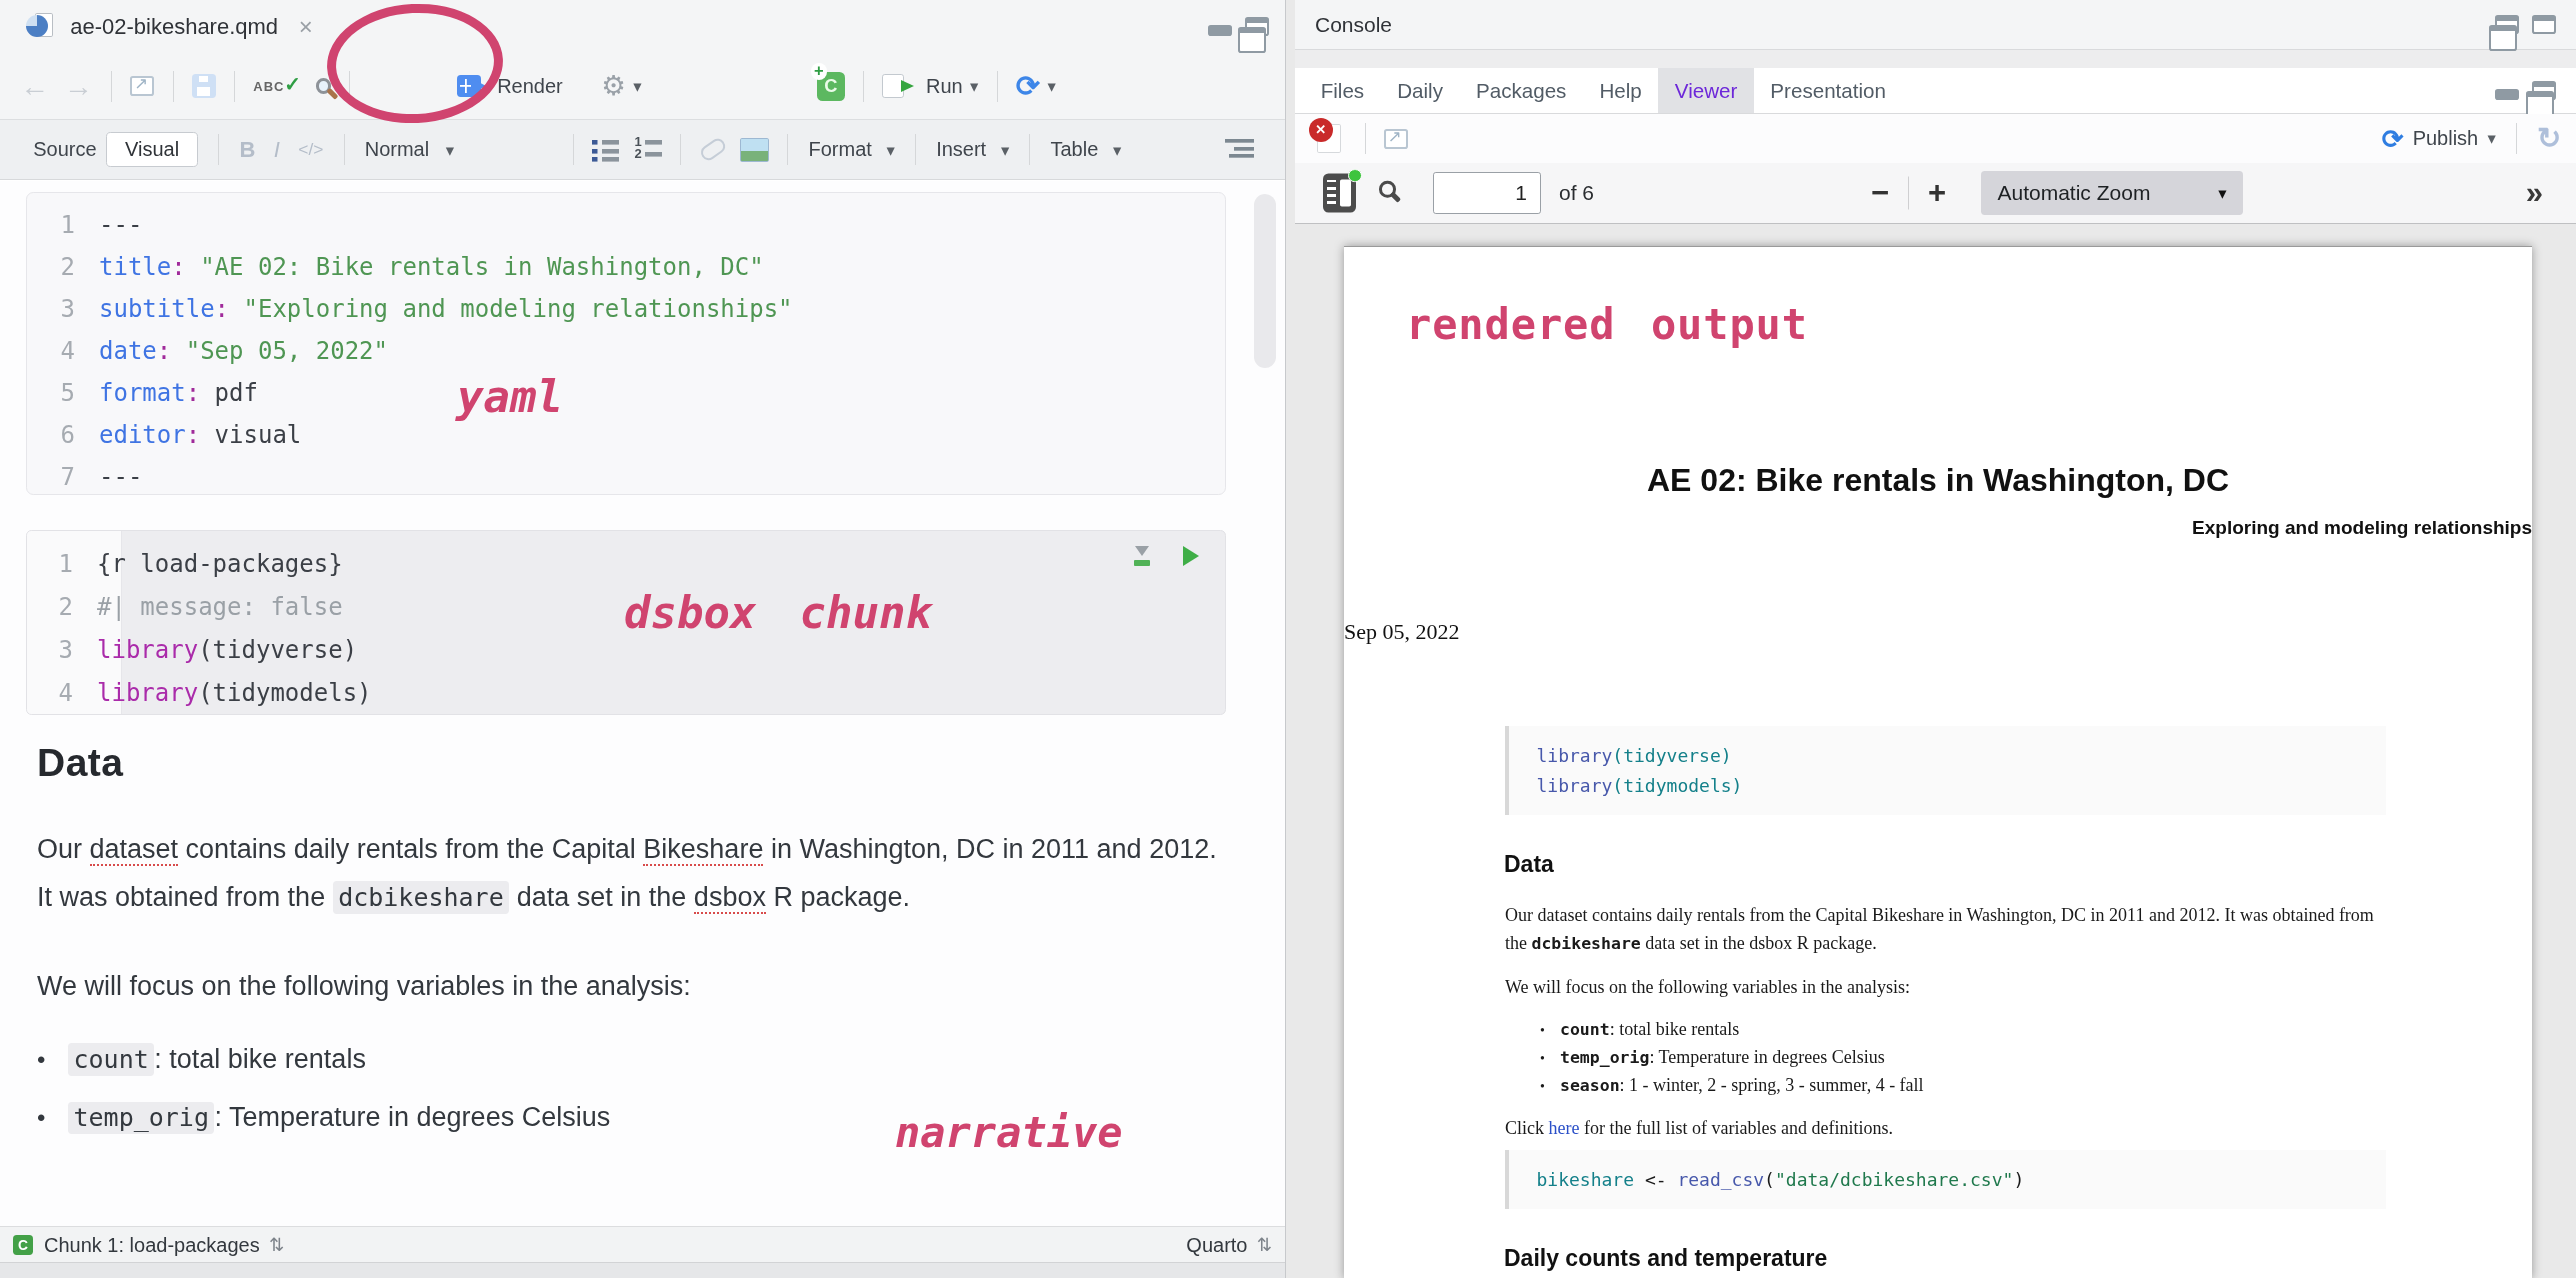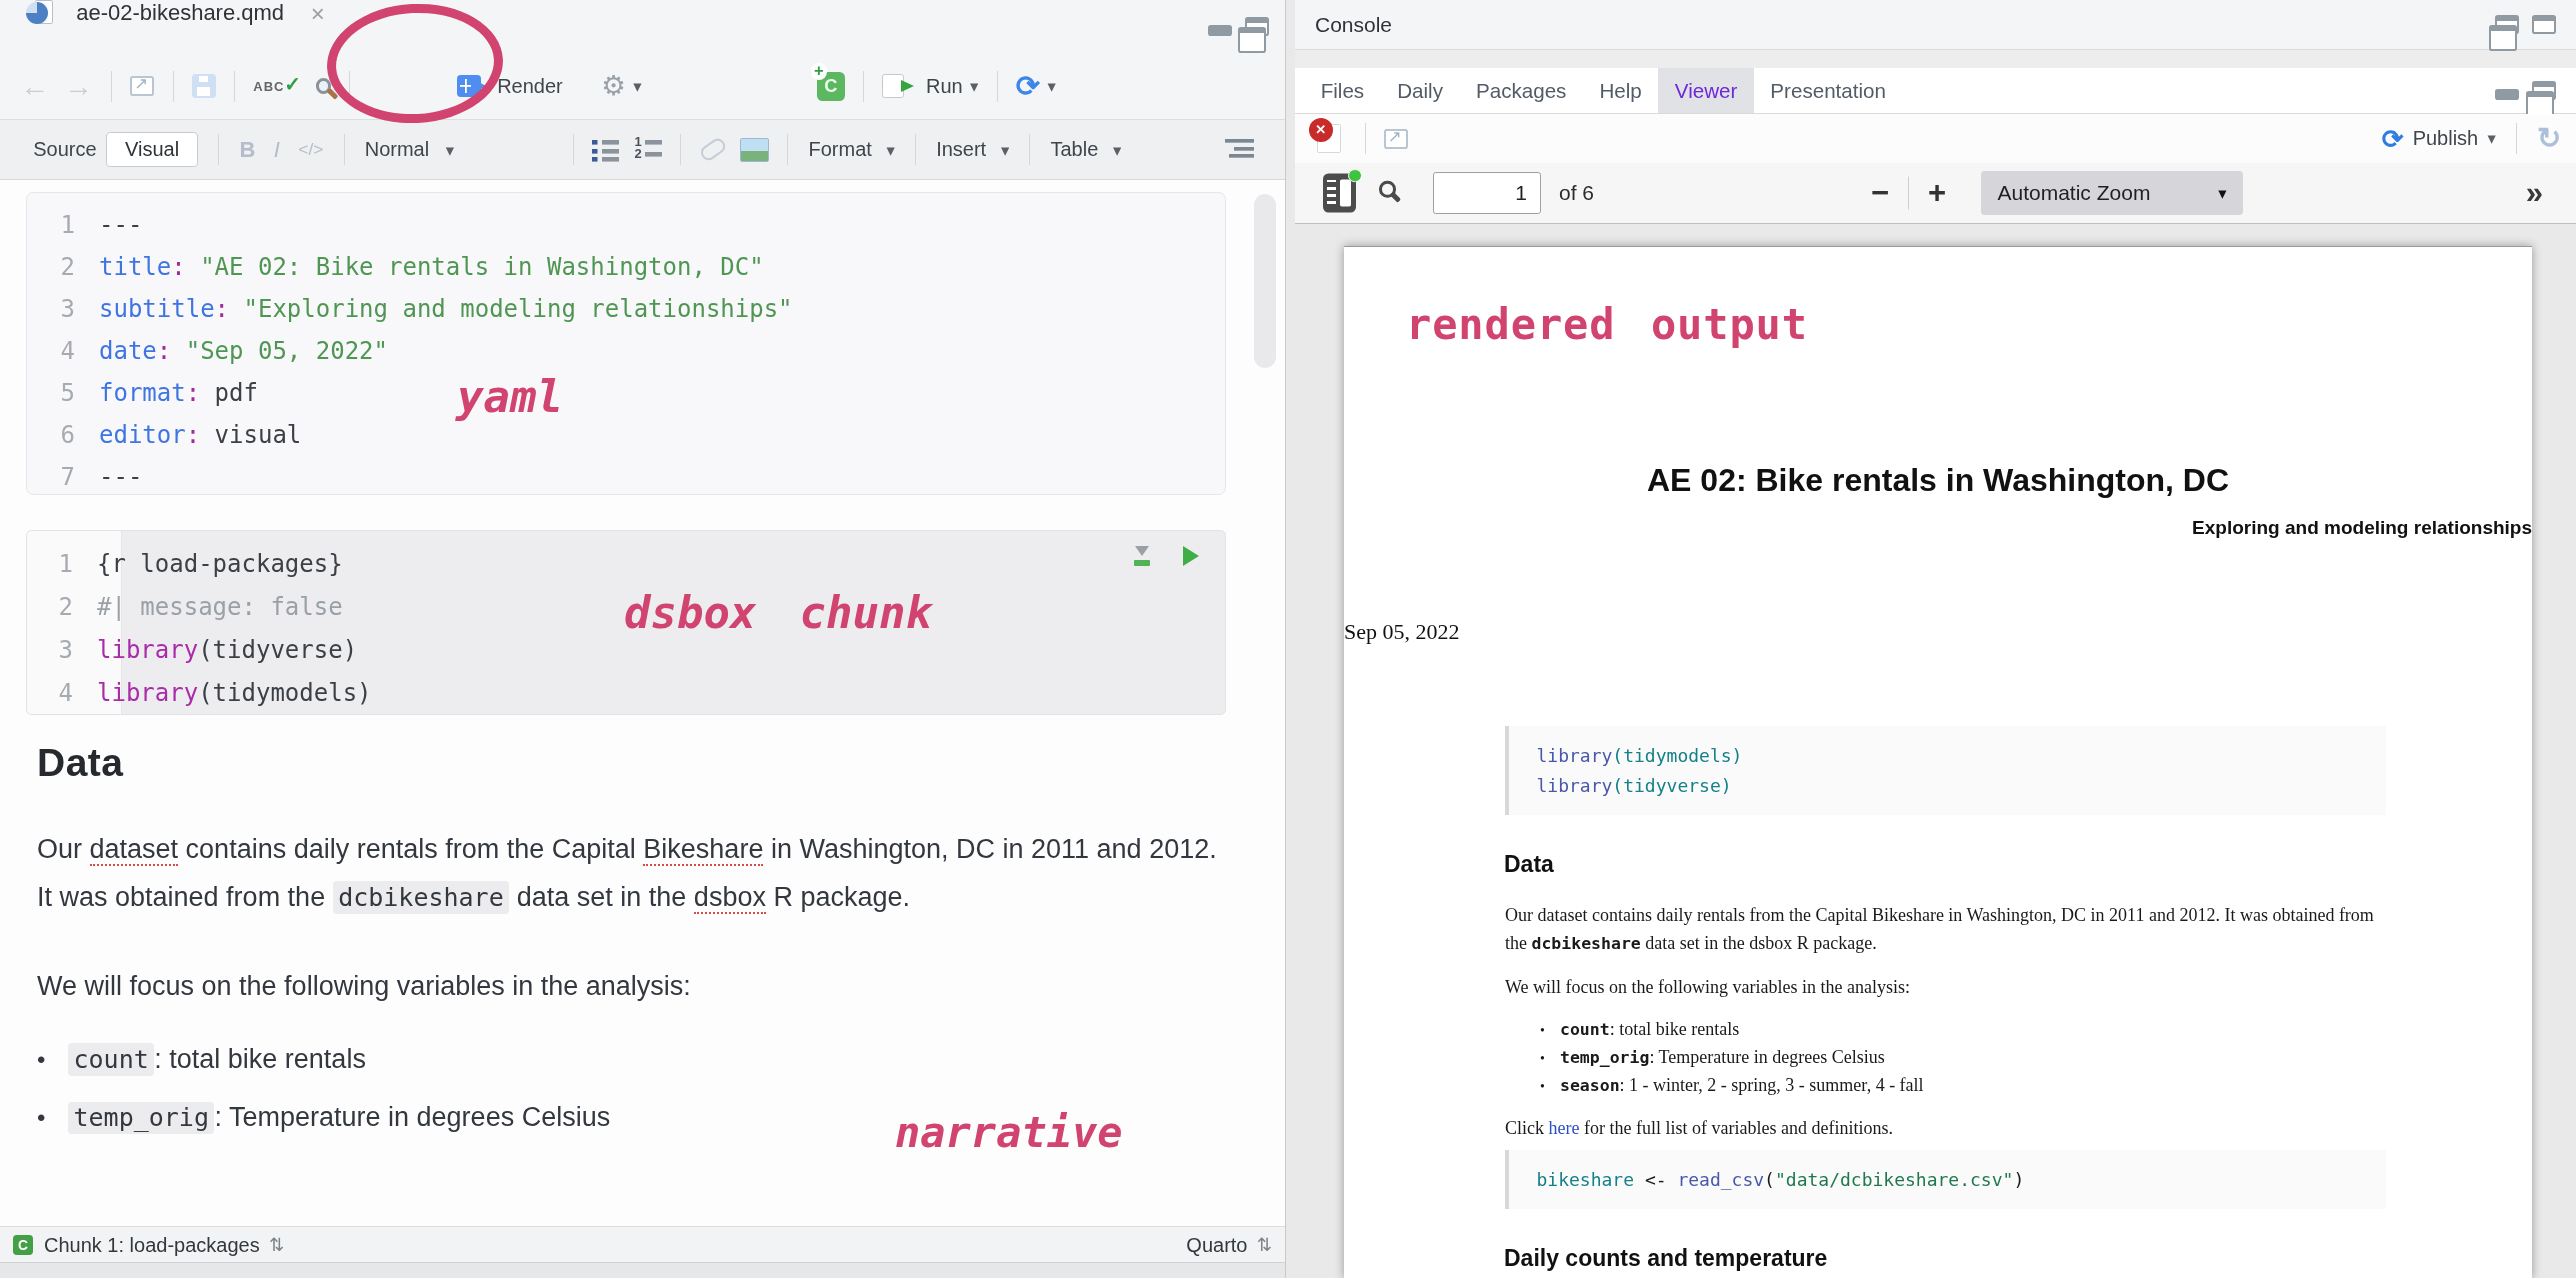--- a/index.html
+++ b/index.html
@@ -6,21 +6,21 @@
   html,body { width:2576px; height:1279px; overflow:hidden; background:#e9e9e9;
               font-family:"Liberation Sans", sans-serif; color:#3a3f45; }
   .mono { font-family:"DejaVu Sans Mono", monospace; }
   .serif { font-family:"Liberation Serif", serif; }
 
   
   #editor-pane { position:absolute; left:0; top:0; width:1286px; height:1279px;
                  background:#fff; border-right:0.9px solid #c7c9cc; }
   .tab-row { position:absolute; left:0; top:0; width:100%; height:53px; background:#f4f5f6;
              display:flex; align-items:center; padding:0 16.5px; }
-  .doc-tab { display:flex; gap:23px; height:100%; padding:0 9.2px; }
+  .doc-tab { display:flex; align-items:center; gap:17px; height:100%; padding:0 9.2px; }
   .tab-title { font-size:22px; color:#2f3237; }
   .tab-close { font-size:24px; color:#9aa0a6; margin-left:3.7px; }
   .quarto-file-icon { width:27.5px; height:27.5px; position:relative; }
   .quarto-file-icon .page { position:absolute; right:0; top:0; width:18.3px; height:24px;
       background:#fff; border:1.8px solid #b9bec4; border-radius:1.8px; }
   .quarto-file-icon .disc { position:absolute; left:0; top:1.8px; width:22px; height:22px; border-radius:50%;
       background:conic-gradient(#4c7fc4 0 270deg, #cfe0f2 270deg 360deg); }
   .pane-btns { margin-left:auto; display:flex; gap:13px; align-items:center; }
   .win-icon { width:24px; height:18.3px; border:2.8px solid #8f9aa3; border-top-width:6.4px; border-radius:2.8px; background:#fff; position:relative; }
   .win-icon.dbl::before { content:''; position:absolute; left:-8.3px; top:3.7px; width:24px; height:18.3px;
@@ -485,22 +485,22 @@
   </div>
 
   <div class="viewer-content">
     <div class="pdf-page serif">
       <div class="pink" id="pdf-ann">rendered output</div>
       <div class="pdf-title">AE 02: Bike rentals in Washington, DC</div>
       <div class="pdf-subtitle">Exploring and modeling relationships</div>
       <div class="pdf-date">Sep 05, 2022</div>
 
       <div class="pdf-code mono" id="pdf-code1">
+        <div><span class="pfn">library</span><span class="pvar">(tidyverse)</span></div>
         <div><span class="pfn">library</span><span class="pvar">(tidymodels)</span></div>
-        <div><span class="pfn">library</span><span class="pvar">(tidyverse)</span></div>
       </div>
 
       <div class="pdf-h" id="pdf-h1">Data</div>
 
       <div class="pdf-p" id="pdf-p1"><span>Our dataset contains daily rentals from the Capital Bikeshare in Washington, DC in 2011 and 2012. It was obtained from the </span><span class="pdf-mono">dcbikeshare</span><span> data set in the dsbox R package.</span></div>
       <div class="pdf-p" id="pdf-p2">We will focus on the following variables in the analysis:</div>
 
       <div class="pdf-bullets">
         <div class="bi">
             <span class="dot">•</span>

